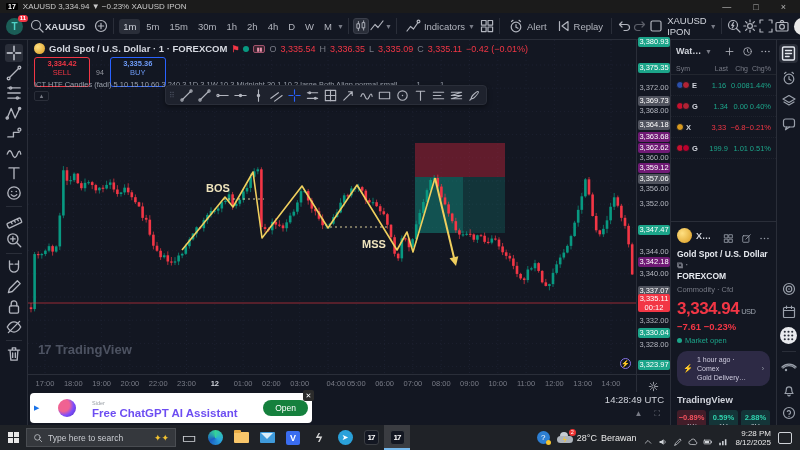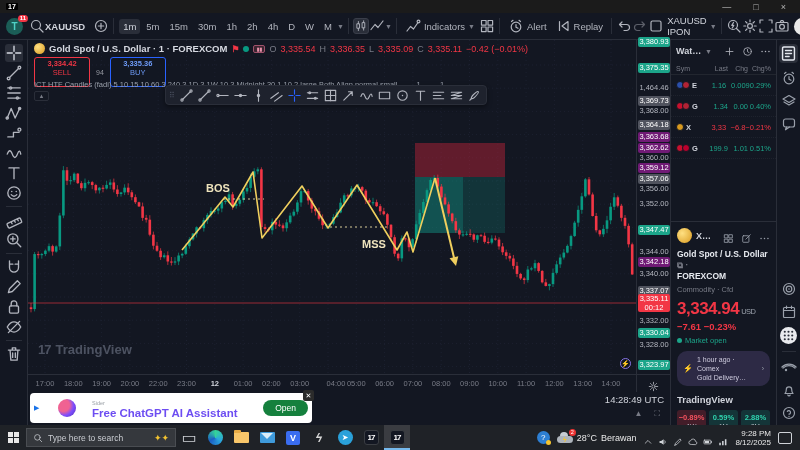--- a/index.html
+++ b/index.html
@@ -174,20 +174,21 @@
   #clock-block { text-align:right; font-size:8px; line-height:9px; }
   #notif { width:14px; height:12px; border:1px solid #d0d3d8; border-radius:2px; }
 </style>
 </head>
 <body>
 
 <div id="screen">
 
   <div id="titlebar">
     <span class="tvmini">17</span>
+    <span>XAUUSD 3,334.94 ▼ −0.23% XAUUSD IPON</span>
     <div id="win-controls">
       <span>—</span>
       <span>□</span>
       <span>×</span>
     </div>
   </div>
 
   <div id="toolbar">
     <div id="avatar">T<span class="badge">11</span></div>
     <span class="tb-ic"><svg viewBox="0 0 16 16" width="100%" height="100%" fill="none" stroke="currentColor" stroke-width="1.2" stroke-linecap="round" stroke-linejoin="round">
@@ -954,21 +955,21 @@
       <span id="utc-clock">14:28:49 UTC</span>
       <div id="pane-btns">
         <span>▲</span>
         <span>⛶</span>
       </div>
     </div>
 
     <div id="price-axis">
         <div class="pl green" style="top: 2px;">3,380.93</div>
         <div class="pl green" style="top: 28px;">3,375.35</div>
-        <div class="pl " style="top: 48px;">1,464.46</div>
+        <div class="pl " style="top: 48px;">3,372.00</div>
         <div class="pl gray" style="top: 61px;">3,369.73</div>
         <div class="pl " style="top: 71px;">3,368.00</div>
         <div class="pl gray" style="top: 85px;">3,364.18</div>
         <div class="pl red" style="top: 97px;">3,363.68</div>
         <div class="pl red" style="top: 108px;">3,362.62</div>
         <div class="pl " style="top: 118px;">3,360.00</div>
         <div class="pl red" style="top: 128px;">3,359.12</div>
         <div class="pl gray" style="top: 139px;">3,357.06</div>
         <div class="pl " style="top: 149px;">3,356.00</div>
         <div class="pl " style="top: 164px;">3,352.00</div>
@@ -1010,21 +1011,21 @@
       </div>
       <div id="wl-rows">
           <div class="wl-row">
             <span class="wl-sym">
               <i class="pairdot" style="background: rgb(43, 79, 170);"></i>
               <i class="pairdot two" style="background: rgb(178, 34, 52);"></i>
               <span>E</span>
             </span>
             <span class="wl-last up">1.16</span>
             <span class="wl-chg up">0.00</span>
-            <span class="wl-chgp up">90.29%</span>
+            <span class="wl-chgp up">81.44%</span>
           </div>
           <div class="wl-row">
             <span class="wl-sym">
               <i class="pairdot" style="background: rgb(200, 16, 46);"></i>
               <i class="pairdot two" style="background: rgb(178, 34, 52);"></i>
               <span>G</span>
             </span>
             <span class="wl-last up">1.34</span>
             <span class="wl-chg up">0.00</span>
             <span class="wl-chgp up">0.40%</span>

